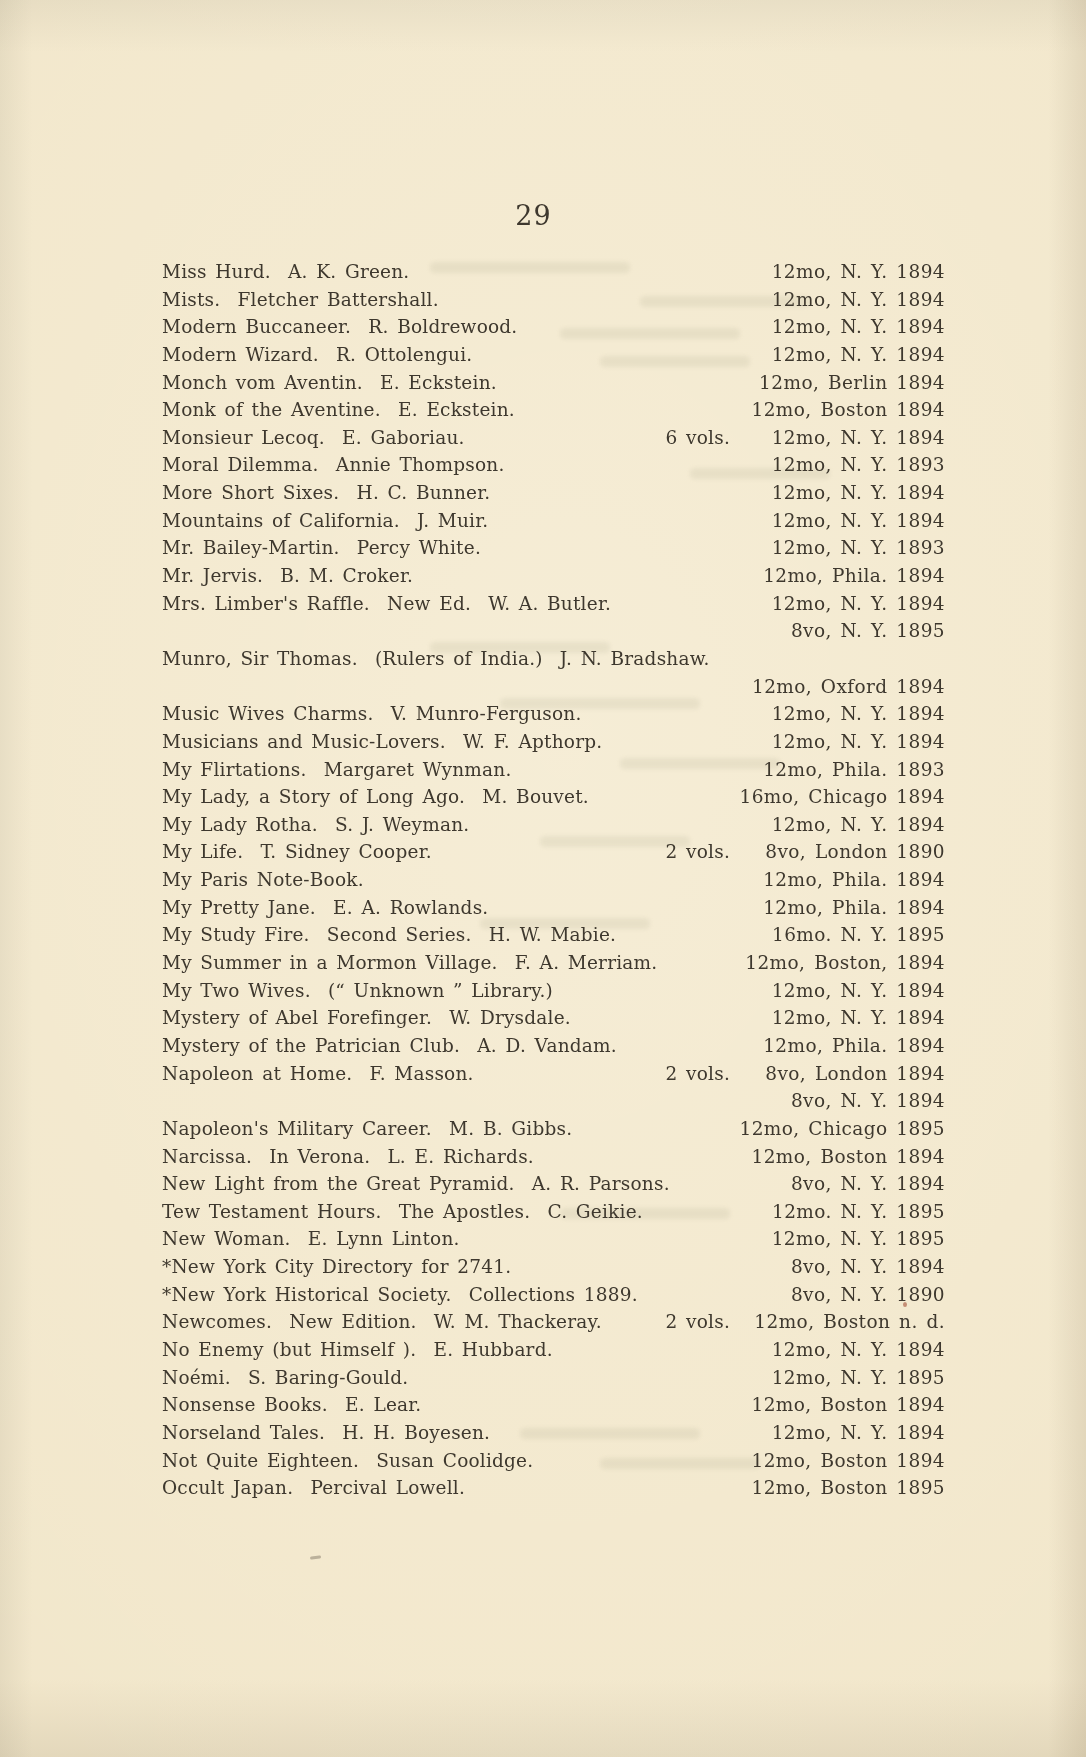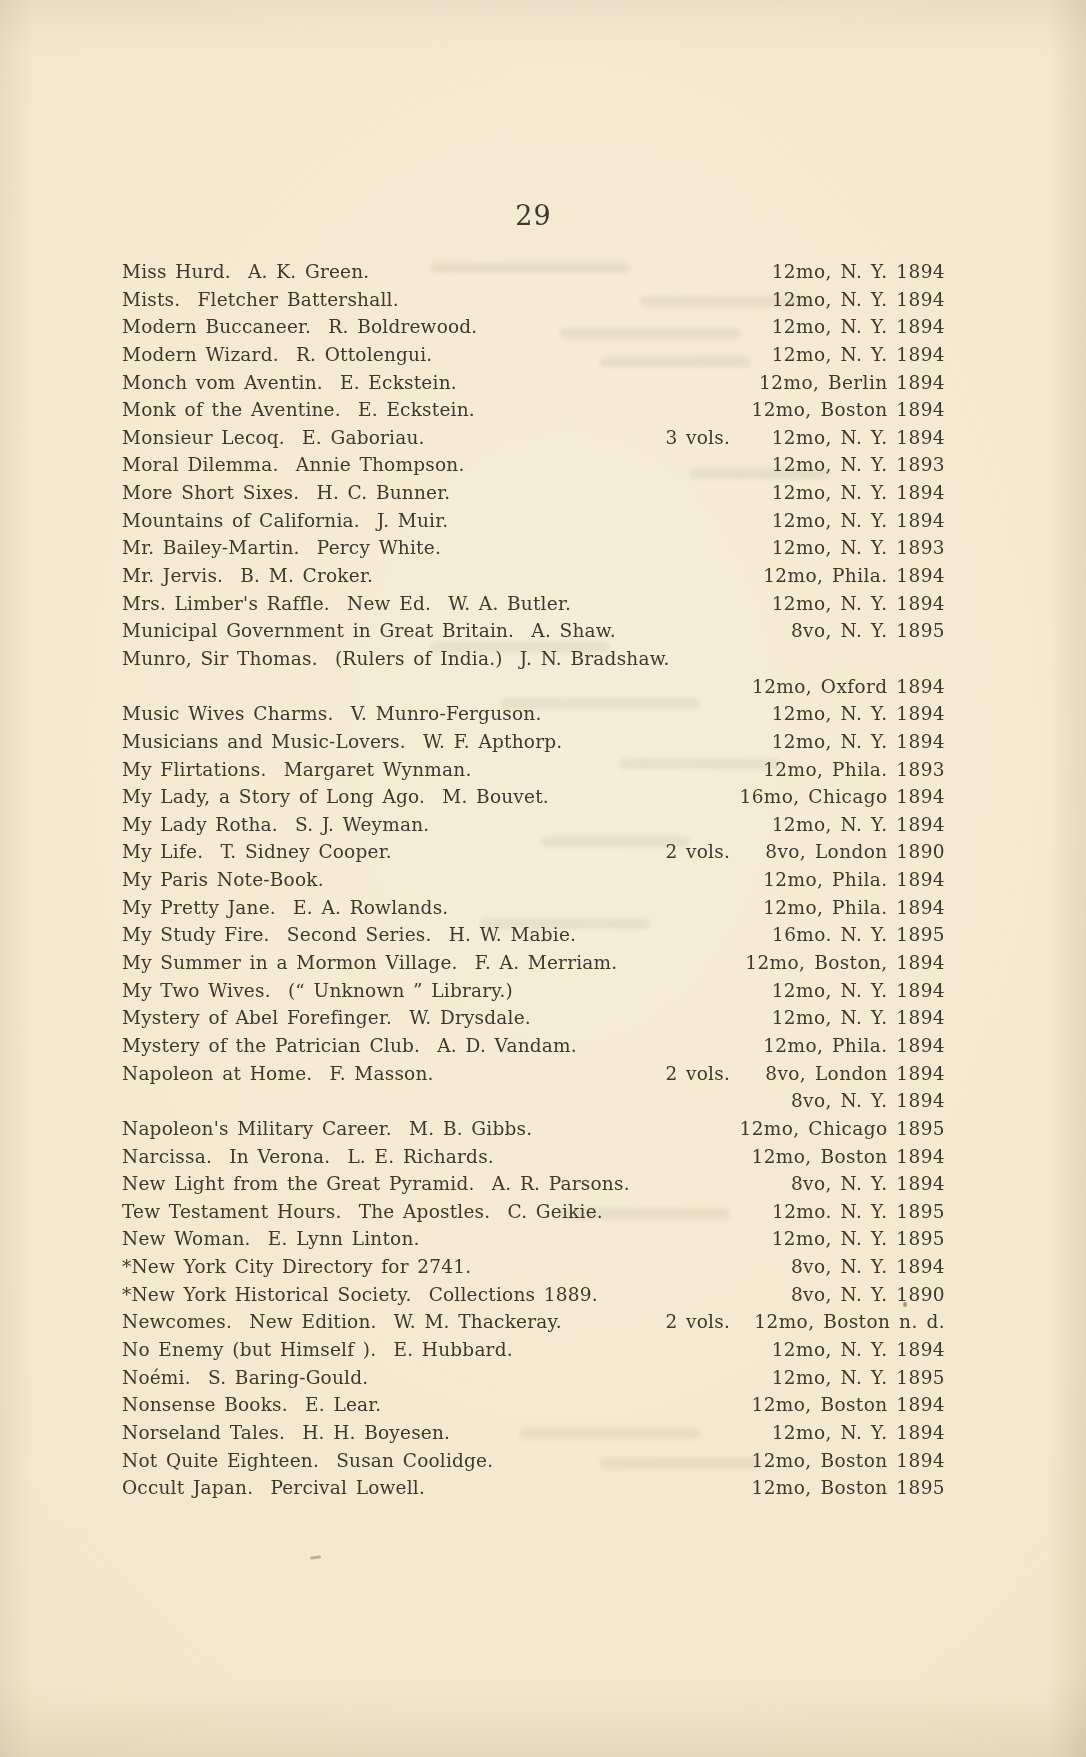--- a/index.html
+++ b/index.html
@@ -35,20 +35,21 @@
     left:122px;top:258px;width:823px;
     font-size:18.5px;
     letter-spacing:0.2px;
     word-spacing:2.5px;
   }
   .row{
     position:relative;
     height:27.65px;
     line-height:27.65px;
     white-space:nowrap;
+    margin-left:40px;
   }
   .row-left{white-space:pre;}
   .row-vols{
     position:absolute;right:215px;top:0;
     line-height:27.65px;
   }
   .row-right{
     position:absolute;right:0;top:0;
     line-height:27.65px;
     letter-spacing:0.4px;
@@ -137,21 +138,21 @@
   </div>
 
   <div class="row">
     <span class="row-left">Monk of the Aventine.  E. Eckstein.</span>
     <span class="row-vols"></span>
     <span class="row-right">12mo, Boston 1894</span>
   </div>
 
   <div class="row">
     <span class="row-left">Monsieur Lecoq.  E. Gaboriau.</span>
-    <span class="row-vols">3 vols.</span>
+    <span class="row-vols">6 vols.</span>
     <span class="row-right">12mo, N. Y. 1894</span>
   </div>
 
   <div class="row">
     <span class="row-left">Moral Dilemma.  Annie Thompson.</span>
     <span class="row-vols"></span>
     <span class="row-right">12mo, N. Y. 1893</span>
   </div>
 
   <div class="row">
@@ -178,21 +179,20 @@
     <span class="row-right">12mo, Phila. 1894</span>
   </div>
 
   <div class="row">
     <span class="row-left">Mrs. Limber's Raffle.  New Ed.  W. A. Butler.</span>
     <span class="row-vols"></span>
     <span class="row-right">12mo, N. Y. 1894</span>
   </div>
 
   <div class="row">
-    <span class="row-left">Municipal Government in Great Britain.  A. Shaw.</span>
     <span class="row-vols"></span>
     <span class="row-right">8vo, N. Y. 1895</span>
   </div>
 
   <div class="row">
     <span class="row-left">Munro, Sir Thomas.  (Rulers of India.)  J. N. Bradshaw.</span>
     <span class="row-vols"></span>
     <span class="row-right"></span>
   </div>
 

